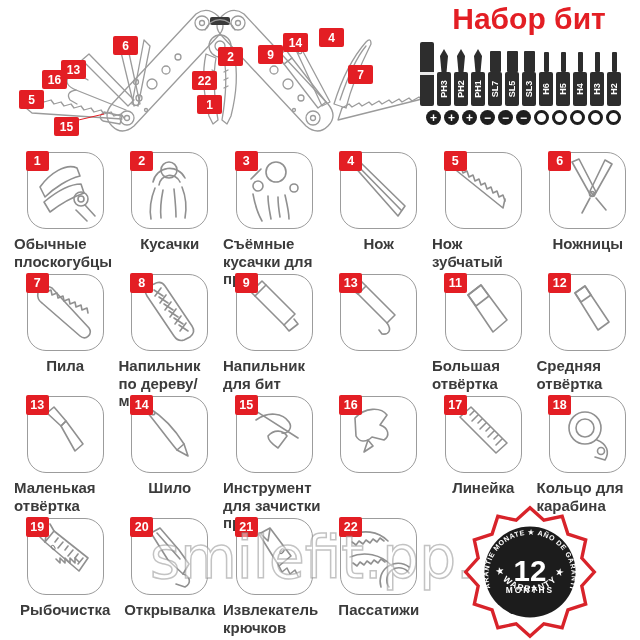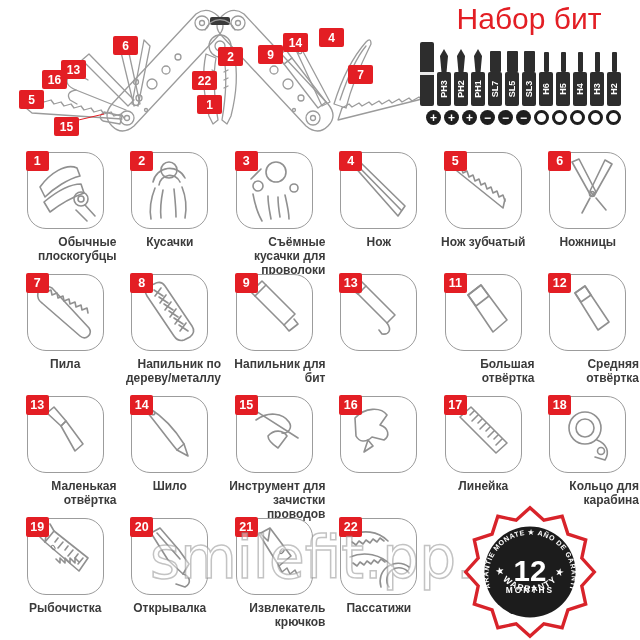--- a/index.html
+++ b/index.html
@@ -8,21 +8,21 @@
 
   
   #diagram-wrap{position:absolute;left:0;top:0;width:432px;height:152px;}
   #diagram-svg{position:absolute;left:0;top:0;}
   .dtag{position:absolute;min-width:21px;height:19px;padding:0 2px;background:#e31e24;color:#fff;
         font-size:12px;font-weight:bold;display:flex;align-items:center;justify-content:center;
         border-radius:2px;z-index:3;}
 
   
   #bitset{position:absolute;left:420px;top:2px;width:218px;}
-  .bit-title{color:#e31e24;font-weight:400;font-size:30px;text-align:center;letter-spacing:0;}
+  .bit-title{color:#e31e24;font-weight:700;font-size:30px;text-align:center;letter-spacing:0;}
   .bits-row{display:flex;align-items:flex-end;gap:3px;margin-top:4px;height:66px;}
   .adapter{width:14px;height:64px;background:#2d2d2d;border-radius:2px;position:relative;flex:none;}
   .adapter::after{content:'';position:absolute;left:0;right:0;top:30px;height:3px;background:#fff;opacity:.9;}
   .bit{display:flex;flex-direction:column;align-items:center;flex:none;}
   .bit-tip{background:#2d2d2d;}
   .tip-ph{width:8px;height:23px;clip-path:polygon(50% 0,100% 30%,82% 100%,18% 100%,0 30%);}
   .tip-sl{width:11px;height:21px;border-radius:1px;}
   .tip-hex{width:5px;height:20px;border-radius:1px;}
   .bit-body{width:14px;height:34px;background:#2d2d2d;border-radius:2px;display:flex;
             align-items:center;justify-content:center;}
@@ -36,22 +36,22 @@
   
   #tools-grid{position:absolute;left:13px;top:152px;width:627px;display:grid;
               grid-template-columns:repeat(6,1fr);grid-auto-rows:122px;z-index:1;}
   .cell{display:flex;flex-direction:column;align-items:center;}
   .tile{position:relative;width:77px;height:77px;border:1.5px solid #9c9c9c;border-radius:19px;
         background:#fff;box-sizing:border-box;flex:none;}
   .tag{position:absolute;top:-2px;left:-2px;width:23px;height:20px;background:#e31e24;color:#fff;
        font-size:12.5px;font-weight:bold;display:flex;align-items:center;justify-content:center;
        border-radius:2px;z-index:2;}
   .art{position:absolute;left:2px;top:2px;}
-  .caption{margin-top:6px;font-size:12px;font-weight:700;line-height:1.18;color:#3b3b3b;
-           text-align:right;padding:0 1px;max-width:104px;}
+  .caption{margin-top:6px;font-size:15px;font-weight:700;line-height:1.18;color:#3b3b3b;
+           text-align:left;padding:0 1px;max-width:104px;}
 
   
   #watermark{position:absolute;left:150px;top:524px;font-size:58px;font-weight:400;
              font-family:"DejaVu Sans",sans-serif;color:rgba(255,255,255,0.45);
              -webkit-text-stroke:1.5px rgba(145,145,145,0.55);letter-spacing:0;
              z-index:5;pointer-events:none;white-space:nowrap;}
 
   
   #badge-wrap{position:absolute;left:463px;top:505px;width:134px;height:134px;z-index:6;}
 </style>

